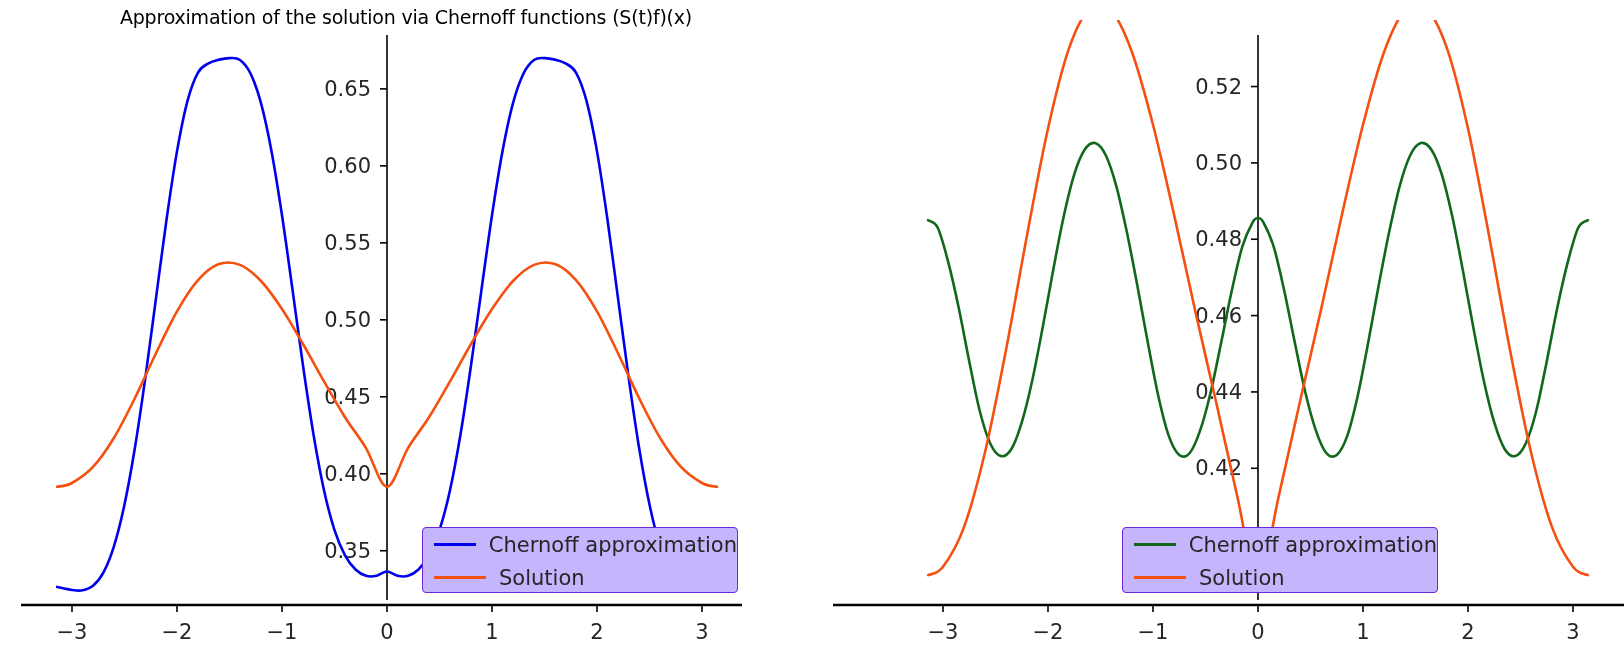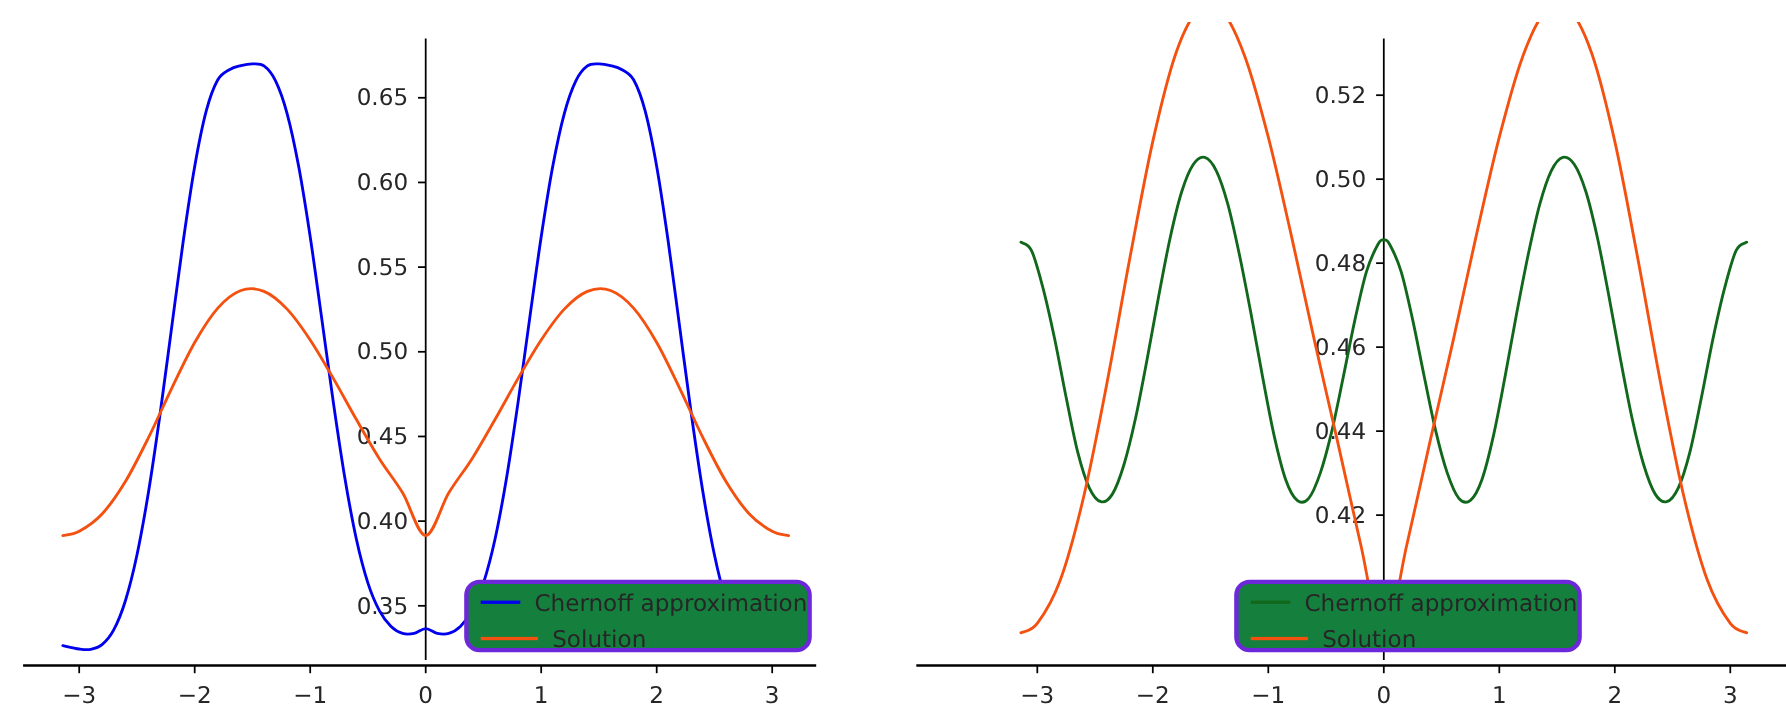--- a/index.html
+++ b/index.html
@@ -9,33 +9,34 @@
   .panel.left{left:0;}
   .panel.right{left:812px;}
   .chart-title{
     position:absolute;top:6px;left:0;width:812px;text-align:center;
     font-size:19px;color:#000;font-family:"DejaVu Sans",sans-serif;
     letter-spacing:-0.2px;white-space:nowrap;
   }
   svg.plot{position:absolute;left:0;top:0;width:812px;height:652px;overflow:visible;}
   .ticklabel{font-family:"DejaVu Sans",sans-serif;font-size:21px;fill:#262626;}
   .legend-box{
-    position:absolute;background:#15803d;border:4px solid #6d28d9;border-radius:14px;
+    position:absolute;background:#c4b5fd;border:1px solid #6d28d9;border-radius:4px;
     box-sizing:border-box;
   }
   .legend-row{display:flex;align-items:center;height:33px;padding-left:11px;}
   .legend-swatch{width:52px;height:0;border-top:3px solid #000;margin-right:13px;}
   .legend-label{font-size:21px;color:#262626;font-family:"DejaVu Sans",sans-serif;white-space:nowrap;}
 </style>
 </head>
 <body>
 
 <div id="root">
 
   <div class="panel left">
+    <div class="chart-title">Approximation of the solution via Chernoff functions (S(t)f)(x)</div>
     <svg class="plot" id="svg-left">
         <defs>
           <clipPath id="svg-left-clip">
             <rect x="13" y="20" width="737" height="583"></rect>
           </clipPath>
         </defs>
         <line x1="21" y1="605" x2="742" y2="605" stroke="#000" stroke-width="2.4"></line>
         <line x1="387" y1="35" x2="387" y2="600" stroke="#000" stroke-width="1.6"></line>
         <line x1="72" y1="605" x2="72" y2="612" stroke="#000" stroke-width="1.6"></line>
         <text x="72" y="639" text-anchor="middle" class="ticklabel">−3</text>

